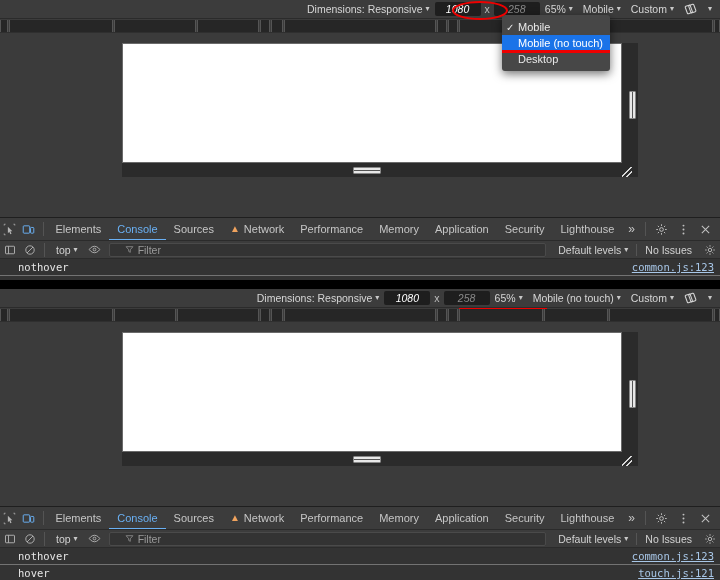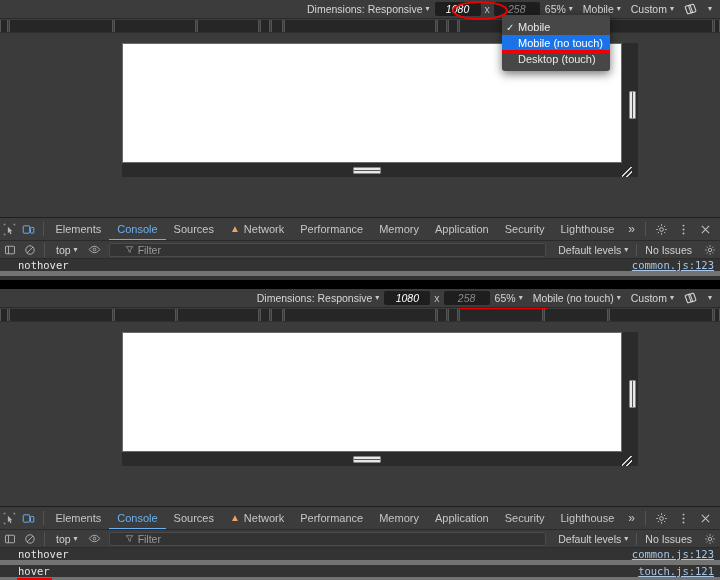--- a/index.html
+++ b/index.html
@@ -136,21 +136,21 @@
     color: #9a9a9a; font-size: 10.5px;
   }
   .levels { display: flex; align-items: center; gap: 3px; padding: 0 8px; color: #d2d2d2; }
   .issues { padding: 0 8px; color: #d2d2d2; border-left: 1px solid #555; }
 
   
   .console-body { position: relative; width: 720px; background: #333333; }
   .msg-row {
     position: relative; display: flex; align-items: center;
     height: 17px; padding-left: 18px; padding-right: 6px;
-    border-bottom: 5px solid #737373;
+    border-bottom: 1px solid #737373;
     font-family: "DejaVu Sans Mono", monospace;
     font-size: 10.5px; color: #e6e6e6;
   }
   .msg-text { position: relative; }
   .msg-text.annot::after {
     content: ""; position: absolute; left: -1px; right: -2px; bottom: -3px;
     height: 2px; background: #ee0000;
   }
   .msg-link {
     margin-left: auto;
@@ -397,21 +397,21 @@
 
     <div class="menu">
       <div class="menu-item checked">
         <span>Mobile</span>
       </div>
       <div class="menu-item highlight">
         <span>Mobile (no touch)</span>
         <span class="menu-underline"></span>
       </div>
       <div class="menu-item">
-        <span>Desktop (touch)</span>
+        <span>Desktop</span>
       </div>
     </div>
 
     <div class="annot-ellipse"></div>
   </div>
 
   <div class="black-gap"></div>
 
   <div class="panel panel-bottom">
 

